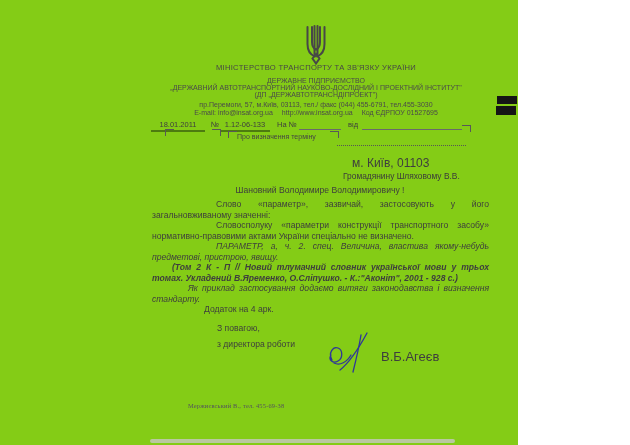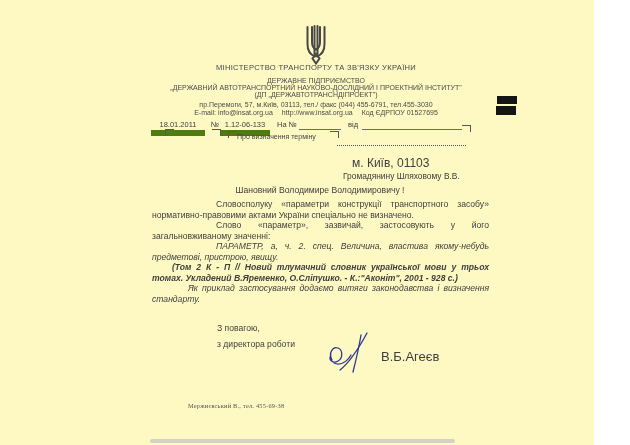--- a/index.html
+++ b/index.html
@@ -1,31 +1,31 @@
 <!DOCTYPE html>
 <html><head>
 <meta charset="utf-8">
 <style>
   html,body { margin:0; padding:0; }
   .page {
-    position:relative; width:594px; height:445px;
-    background:#fef9c3; overflow:hidden;
+    position:relative; width:518px; height:445px;
+    background:#84cc16; overflow:hidden;
     font-family:"Liberation Sans", sans-serif;
     color:#3e3e3e;
   }
   .abs { position:absolute; }
   .hdr { left:140px; width:352px; text-align:center; line-height:7.5px; }
   .ministry   { top:64px;  font-size:7.6px; letter-spacing:.3px; color:#464646; }
   .ent-type   { top:77px;  font-size:7px;  color:#4a4a4a; }
   .ent-name   { top:84px;  font-size:7px;  color:#4a4a4a; }
   .ent-abbr   { top:91px;  font-size:7px;  color:#4a4a4a; }
   .addr       { top:101px; font-size:7px;  color:#4a4a4a; }
   .contacts   { top:109px; font-size:7px;  color:#4a4a4a; display:flex; justify-content:center; gap:9px; }
   .emblem { left:301px; top:25px; width:30px; height:40px; }
-  .u { border-bottom:6px solid #4d7c0f; text-align:center; padding-bottom:1px; }
+  .u { border-bottom:2px solid #4d7c0f; text-align:center; padding-bottom:1px; }
   .blankline { border-bottom:1px solid #6a6a6a; height:9px; }
 
   .cb { position:absolute; width:8px; height:6px; }
   .cb.tl { border-top:1.2px solid #585858; border-left:1.2px solid #585858; }
   .cb.tr { border-top:1.2px solid #585858; border-right:1.2px solid #585858; }
 
   .subject   { left:237px; top:133px; font-size:7px; color:#444; }
   .addressee { left:343px; top:132px; font-size:8.4px; color:#3b3b3b;margin-top:39px; }
   .dotrule   { left:337px; top:145px; width:129px; height:0; border-bottom:1.6px dotted #555; }
   .city      { left:352px; top:156px; font-size:12px; }
@@ -98,25 +98,26 @@
   <div class="cb tr" style="left:462px; top:125px;"></div>
 
   <div class="abs subject">Про визначення терміну</div>
   <div class="abs addressee">Громадянину Шляховому В.В.</div>
   <div class="abs dotrule"></div>
   <div class="abs city">м. Київ, 01103</div>
 
   <div class="abs salutation">Шановний Володимире Володимировичу !</div>
 
   <div class="abs body-col">
+    <p class="ind64">Слово «параметр», зазвичай, застосовують у його загальновживаному значенні:</p>
     <p class="ind64">Словосполуку «параметри конструкції транспортного засобу» нормативно-правовими актами України спеціально не визначено.</p>
-    <p class="ind64">Слово «параметр», зазвичай, застосовують у його загальновживаному значенні:</p>
     <p class="ind64 ital">ПАРАМЕТР, а, ч. 2. спец. Величина, властива якому-небудь предметові, пристрою, явищу.</p>
     <p class="ind20 ital">(Том 2 К - П // Новий тлумачний словник української мови у трьох томах. Укладений В.Яременко, О.Сліпушко. - К.:"Аконіт", 2001 - 928 с.)</p>
     <p class="ind36">Як приклад застосування додаємо витяги законодавства і визначення стандарту.</p>
+    <p class="ind52">Додаток на 4 арк.</p>
   </div>
 
   <div class="abs regards">З повагою,</div>
   <div class="abs position">
     <div>з директора роботи</div>
   </div>
   <div class="abs signature">
     <svg viewBox="0 0 60 46" width="60" height="46">
       <g fill="none" stroke="#2f3699" stroke-width="1.3" stroke-linecap="round">
         <path d="M10 30 c-4 -7 1 -14 6 -12 c5 2 5 10 0 13 c-5 3 -10 -1 -7 -6"></path>

